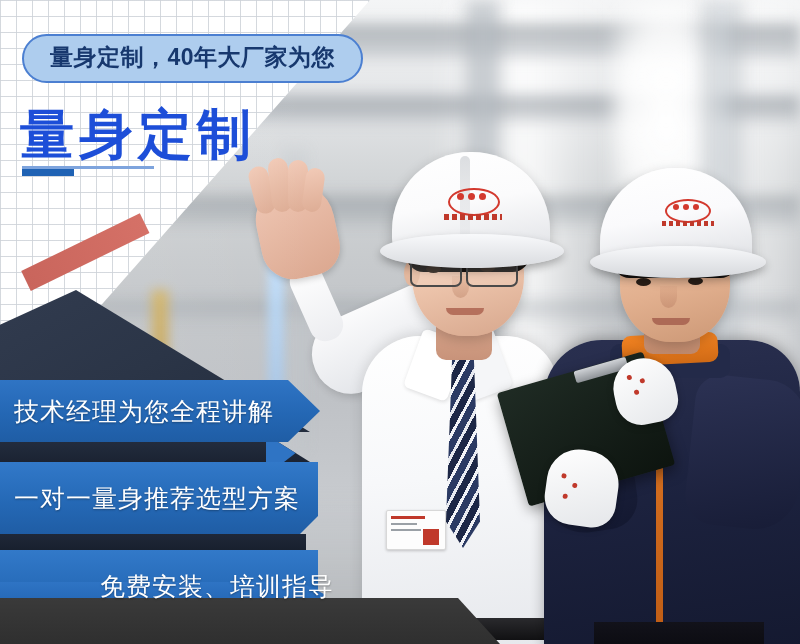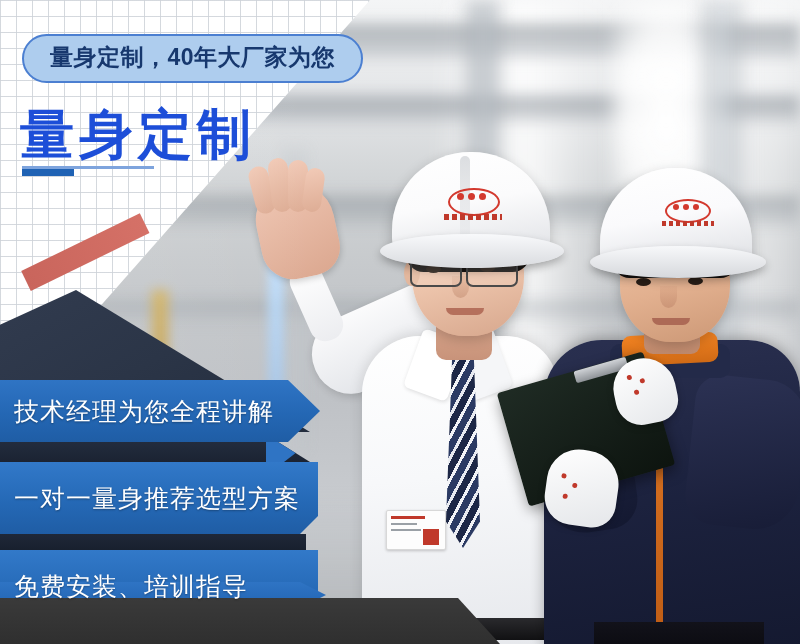--- a/index.html
+++ b/index.html
@@ -223,21 +223,21 @@
   .gap1{height:20px;background:linear-gradient(180deg,#222c3e,#1b2332);width:310px;
     clip-path:polygon(0 0,278px 0,310px 20px,0 20px);position:relative;}
   .gap1 .tip{position:absolute;right:0;top:0;width:44px;height:20px;background:#2f74c4;
     clip-path:polygon(0 0,44px 0,18px 20px,0 20px);}
 
   .bar2{height:72px;}
   .bar2 .bar-shape{width:318px;background:linear-gradient(180deg,#3279c9 0%,#2569b6 55%,#1f5da5 100%);
     clip-path:polygon(0 0,318px 0,318px 54px,300px 72px,0 72px);}
   .gap2{height:16px;background:linear-gradient(180deg,#1f2838,#18202e);width:306px;}
 
-  .bar3{height:72px;}
+  .bar3{height:72px;justify-content:center;}
   .bar3 .bar-shape{width:318px;background:linear-gradient(180deg,#3279c9 0%,#2569b6 60%,#2061ac 100%);}
   .gap3{height:4px;background:#16202e;width:300px;}
 
   
   .bottom-chev{
     position:absolute;left:0;bottom:36px;width:326px;height:26px;
     background:linear-gradient(180deg,#2f74c4,#2264b2);
     clip-path:polygon(0 0,300px 0,326px 13px,300px 26px,0 26px);
   }
   .bottom-band{

